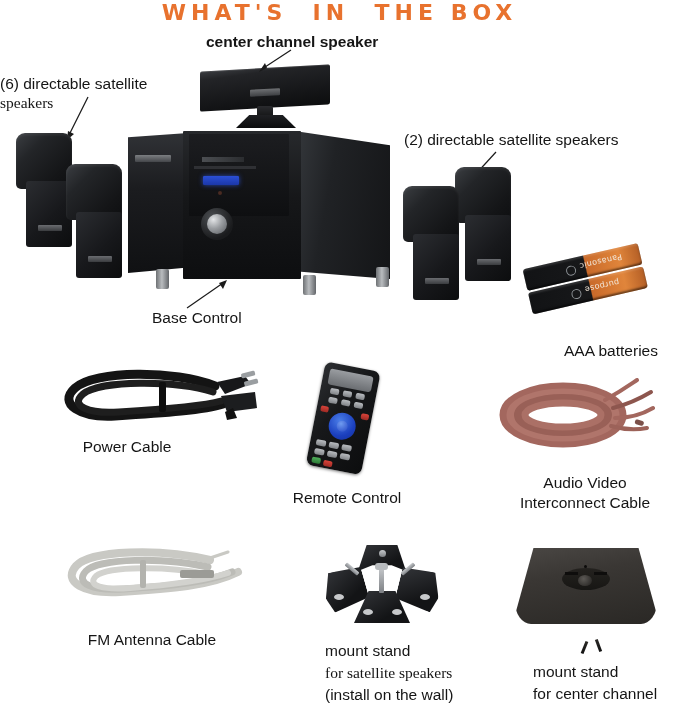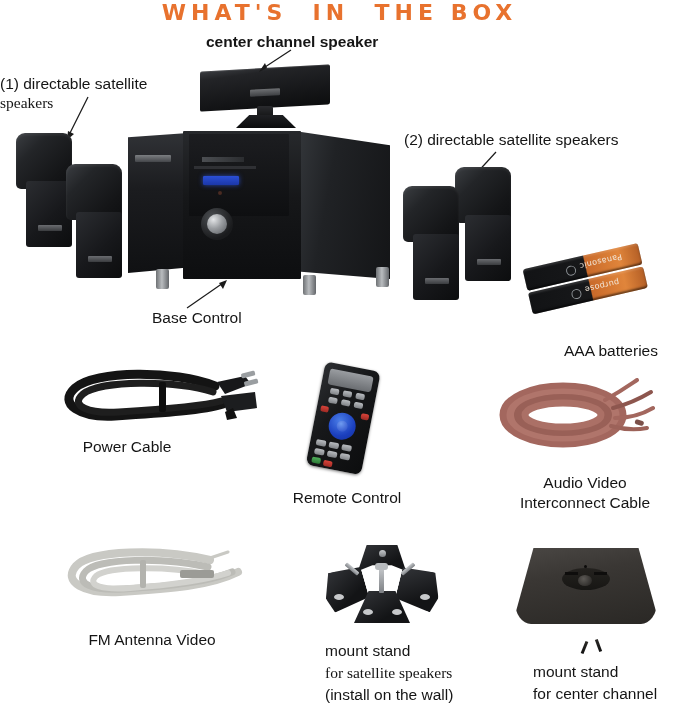--- a/index.html
+++ b/index.html
@@ -143,21 +143,21 @@
   <div id="cc-neck"></div>
   <div id="cc-foot"></div>
 </div>
 
 <div class="lbl" style="left:206px;top:32px;font-weight:bold;">center channel speaker</div>
 <svg class="arrow" style="left:255px;top:48px;" width="40" height="26">
   <line x1="36" y1="2" x2="7" y2="21" stroke="#1a1a1a" stroke-width="1.2"></line>
   <polygon points="4,24 12,20 10,15" fill="#1a1a1a"></polygon>
 </svg>
 
-<div class="lbl" style="left:0px;top:74px;">(1) directable satellite</div>
+<div class="lbl" style="left:0px;top:74px;">(6) directable satellite</div>
 <div class="lbl" style="left:0px;top:93px;font-family:Liberation Serif, serif;">speakers</div>
 <svg class="arrow" style="left:60px;top:95px;" width="36" height="50">
   <line x1="28" y1="2" x2="9" y2="40" stroke="#1a1a1a" stroke-width="1.2"></line>
   <polygon points="7,45 14,39 8,36" fill="#1a1a1a"></polygon>
 </svg>
 
 <div class="sat" style="left:16px;top:133px;width:62px;height:118px;">
   <div class="cube" style="width:56px;height:56px;"></div>
   <div class="base" style="left:10px;top:48px;width:46px;height:66px;"></div>
   <div class="bdg" style="left:22px;top:92px;width:24px;"></div>
@@ -278,21 +278,21 @@
 <svg id="fmcable" viewBox="0 0 200 62">
   <g fill="none" stroke="#c9c9c4" stroke-linecap="round">
     <path d="M150,12 C100,0 30,2 16,18 C2,34 24,46 60,44 C110,41 150,38 178,24" stroke-width="8"></path>
     <path d="M148,19 C104,9 38,10 26,23 C14,36 34,43 64,41 C112,38 148,34 172,24" stroke-width="7" stroke="#bcbcb7"></path>
     <path d="M146,26 C108,18 48,18 36,28 C26,38 44,42 70,40 C112,37 146,32 168,25" stroke-width="6" stroke="#d2d2ce"></path>
   </g>
   <rect x="80" y="12" width="6" height="28" rx="2" fill="#b3b3ae"></rect>
   <rect x="120" y="22" width="34" height="8" rx="2" fill="#9b9b96"></rect>
   <path d="M150,10 L168,4" stroke="#c9c9c4" stroke-width="3" stroke-linecap="round"></path>
 </svg>
-<div class="lbl c" style="left:52px;top:630px;width:200px;">FM Antenna Video</div>
+<div class="lbl c" style="left:52px;top:630px;width:200px;">FM Antenna Cable</div>
 
 <div id="msat">
 
   <div class="brk" style="left:38px;top:0px;width:48px;height:26px;
        clip-path:polygon(18% 0,82% 0,100% 100%,70% 78%,30% 78%,0 100%);"></div>
   <div class="screw" style="left:59px;top:5px;width:7px;height:7px;border-radius:50%;"></div>
 
   <div class="brk" style="left:4px;top:24px;width:42px;height:40px;
        transform:rotate(-16deg);
        clip-path:polygon(22% 0,100% 8%,100% 86%,12% 100%,0 60%);"></div>

